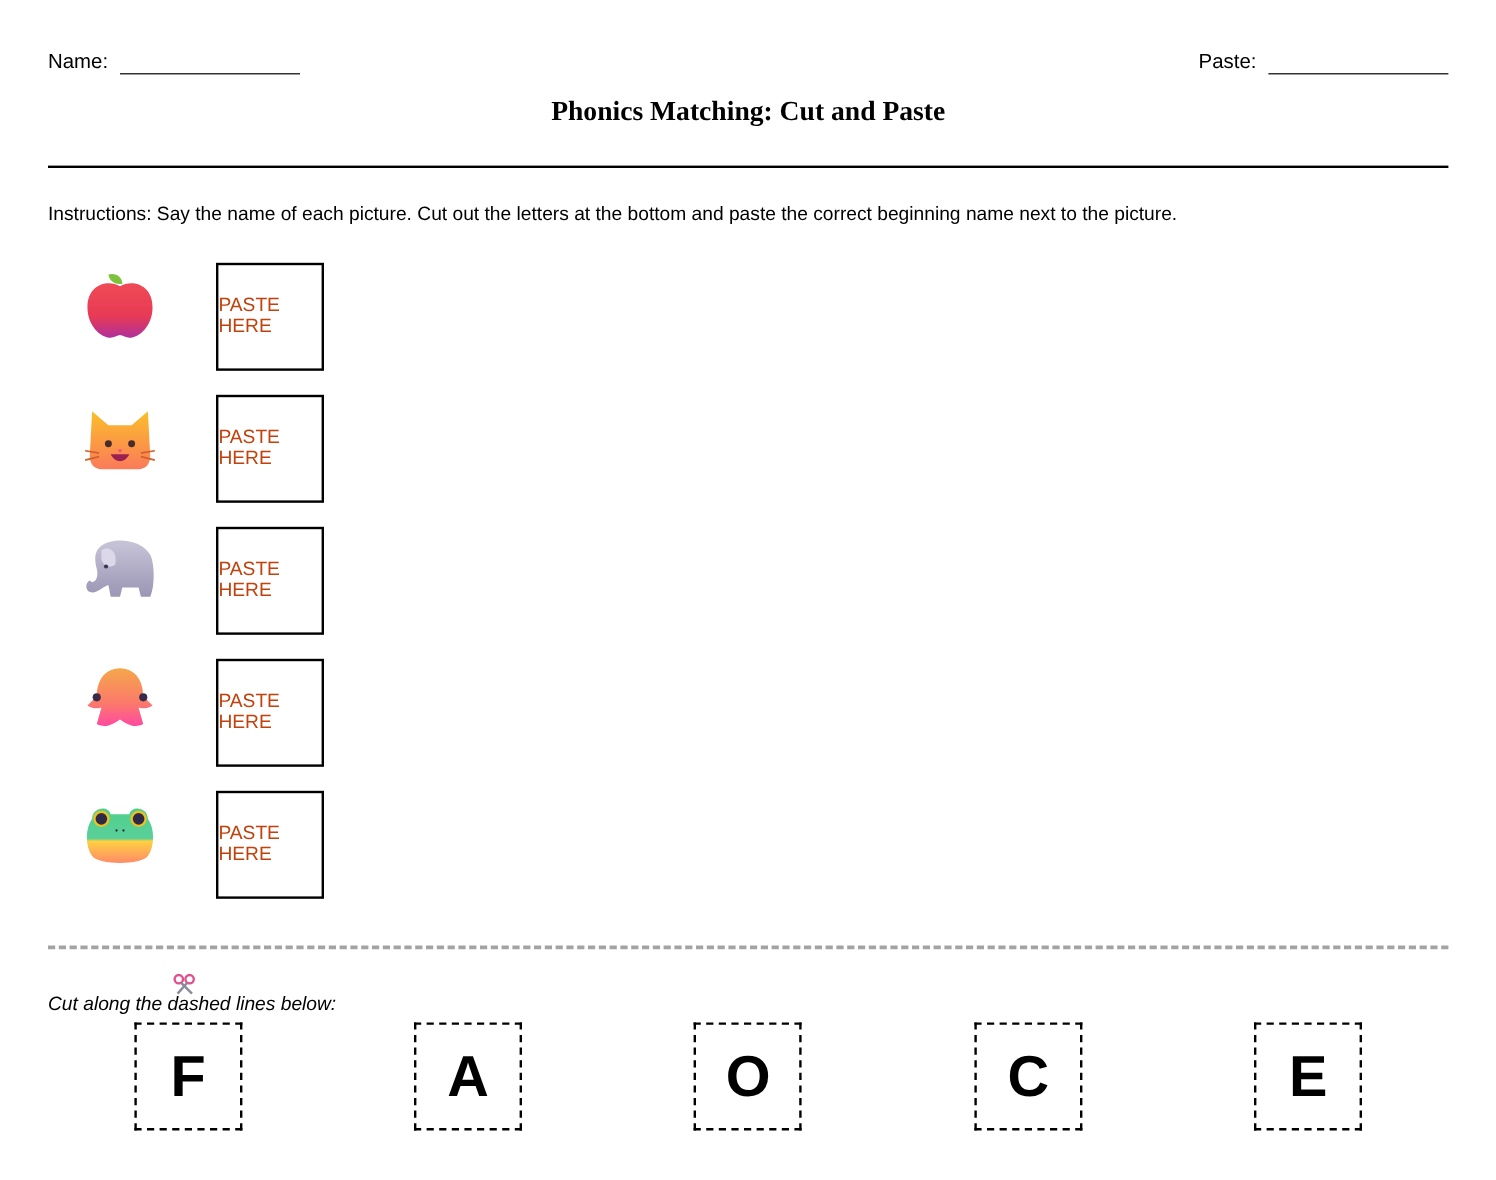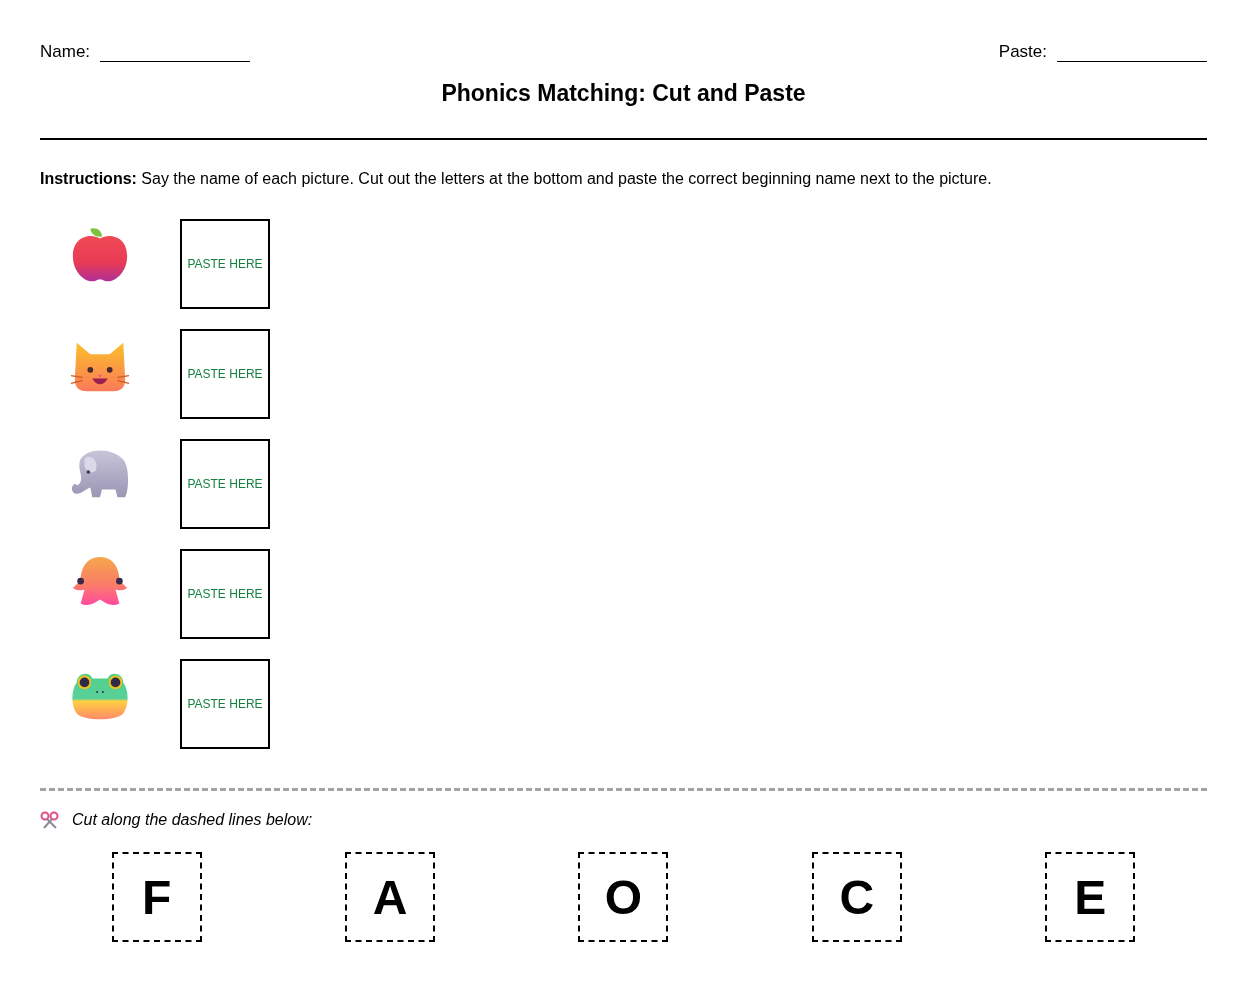--- a/index.html
+++ b/index.html
@@ -9,49 +9,49 @@
   }
   .header-row {
     position: absolute; left: 40px; right: 40px; top: 38px; height: 24px;
     display: flex; justify-content: space-between; align-items: flex-end;
     font-size: 17px;
   }
   .field { display: flex; align-items: flex-end; }
   .field .line { display: inline-block; width: 150px; border-bottom: 1px solid #000; margin-left: 10px; height: 20px; }
   .title {
     position: absolute; left: 0; right: 0; top: 80px; text-align: center;
-    font-size: 23px; font-weight: bold;
+    font-size: 23px; font-weight: bold; font-family: Liberation Serif, serif;
   }
   .rule {
     position: absolute; left: 40px; right: 40px; top: 138px; height: 0;
     border-top: 2px solid #000;
   }
   .instructions {
     position: absolute; left: 40px; top: 170px; font-size: 16px;
   }
-  .instructions b { font-weight: bold; margin-top: 44px; }
+  .instructions b { font-weight: normal; margin-top: 44px; }
   .row {
     position: absolute; left: 40px; height: 90px; display: flex; align-items: center;
   }
   .pic {
     width: 120px; height: 90px; display: flex; align-items: center; justify-content: center;
   }
   .pic svg { width: 62px; height: 62px; }
   .paste {
     margin-left: 20px; width: 86px; height: 86px; border: 2px solid #000;
     display: flex; align-items: center; justify-content: center;
-    font-size: 12px; color: #15803d; margin-top: 20px;
+    font-size: 16px; color: #c2410c; margin-top: 20px;
   }
   .cut-rule {
     position: absolute; left: 40px; right: 40px; top: 788px;
     border-top: 3px dashed #a3a3a3;
   }
   .cut-label {
     position: absolute; left: 40px; top: 811px; font-size: 16px; font-style: italic;
-    display: flex; align-items: flex-start;
+    display: flex; align-items: center; flex-direction: column;
   }
   .cut-label .sc { width: 22px; height: 18px; margin-right: 10px; }
   .letters {
     position: absolute; left: 40px; right: 40px; top: 852px; display: flex;
     justify-content: space-around;
   }
   .letter {
     width: 86px; height: 86px; border: 2px dashed #000;
     display: flex; align-items: center; justify-content: center;
     font-size: 48px; font-weight: bold;

